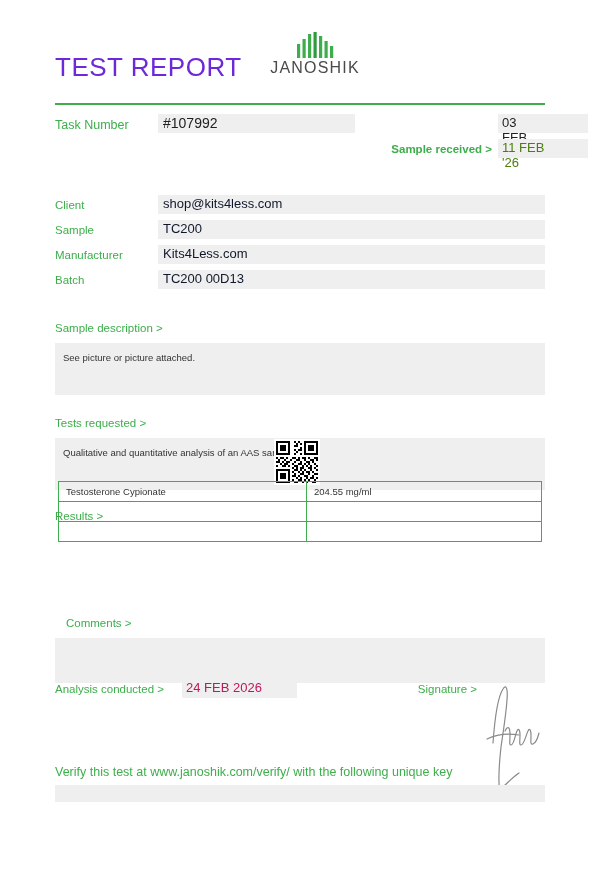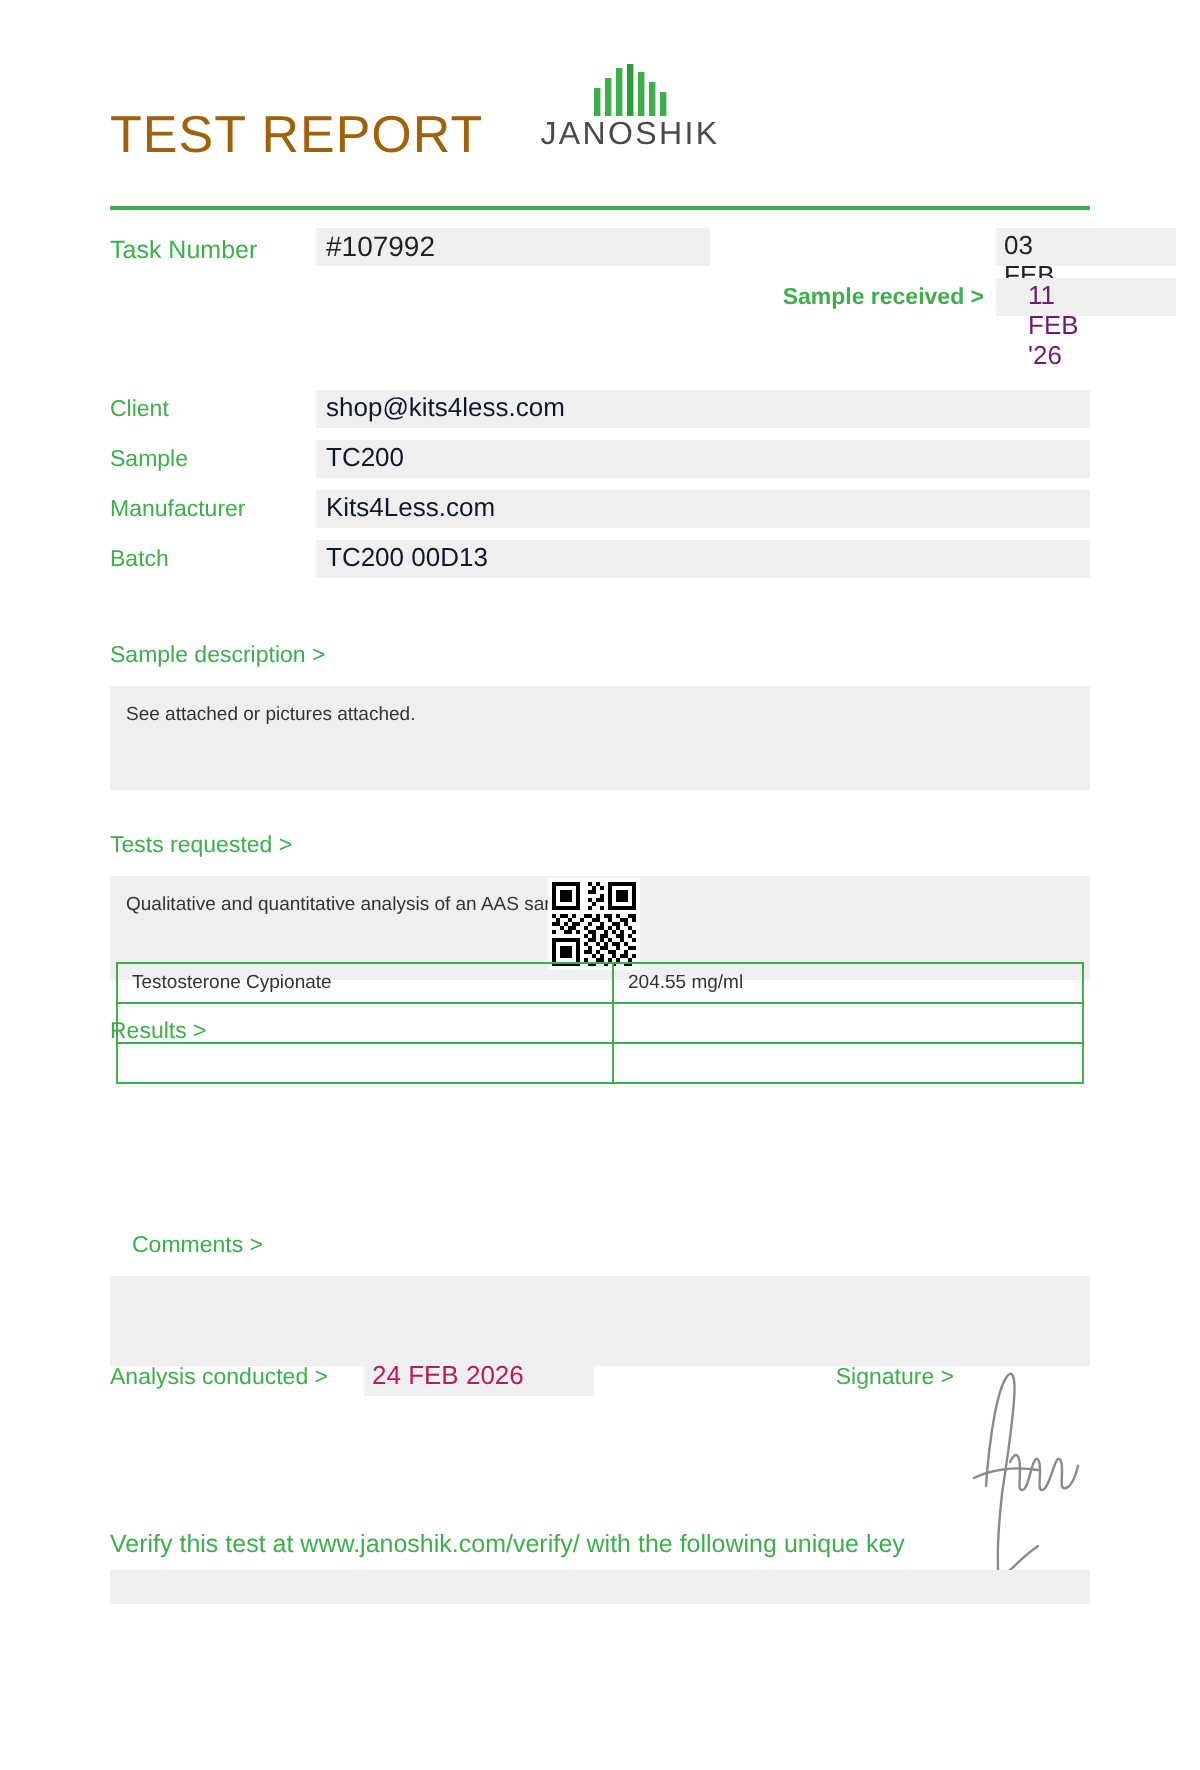--- a/index.html
+++ b/index.html
@@ -33,21 +33,21 @@
     top: 48px;
     width: 490px;
     height: 48px;
   }
   .title {
     position: absolute;
     left: 0;
     top: 4px;
     font-size: 26px;
     letter-spacing: 0.5px;
-    color: #a16207;
+    color: #6d28d9;
     font-weight: normal;
   }
   .logo {
     position: absolute;
     left: 205px;
     top: -16px;
     width: 110px;
     text-align: center;
   }
   .logo-mark {
@@ -143,22 +143,21 @@
     top: 139px;
     width: 90px;
     height: 19px;
     background: #efefef;
   }
   .received-value {
     position: absolute;
     left: 447px;
     top: 140px;
     font-size: 13px;
-    color: #701a75;
-    margin-left: 12px;
+    color: #4d7c0f;
   }
 
   
   .field-label {
     position: absolute;
     left: 0;
     font-size: 11.5px;
     color: #3dae4b;
   }
   .field-box {
@@ -337,21 +336,21 @@
     <div class="field-label" style="top:249px;">Manufacturer</div>
     <div class="field-box" style="top:245px;"></div>
     <div class="field-value" style="top:246px;">Kits4Less.com</div>
 
     <div class="field-label" style="top:274px;">Batch</div>
     <div class="field-box" style="top:270px;"></div>
     <div class="field-value" style="top:271px;">TC200 00D13</div>
 
     <div class="section-head" style="top:322px;">Sample description &gt;</div>
     <div class="gray-box" style="top:343px; height:52px;"></div>
-    <div class="box-text" style="top:352px;">See attached or pictures attached.</div>
+    <div class="box-text" style="top:352px;">See picture or picture attached.</div>
 
     <div class="section-head" style="top:417px;">Tests requested &gt;</div>
     <div class="gray-box" style="top:438px; height:52px;"></div>
     <div class="box-text" style="top:447px;">Qualitative and quantitative analysis of an AAS sample.</div>
 
     <div class="section-head" style="top:510px;">Results &gt;</div>
 
     <svg class="qr" viewBox="0 0 23 23" shape-rendering="crispEdges">
       <rect width="23" height="23" fill="#ffffff"></rect>
       <g fill="#000000">

